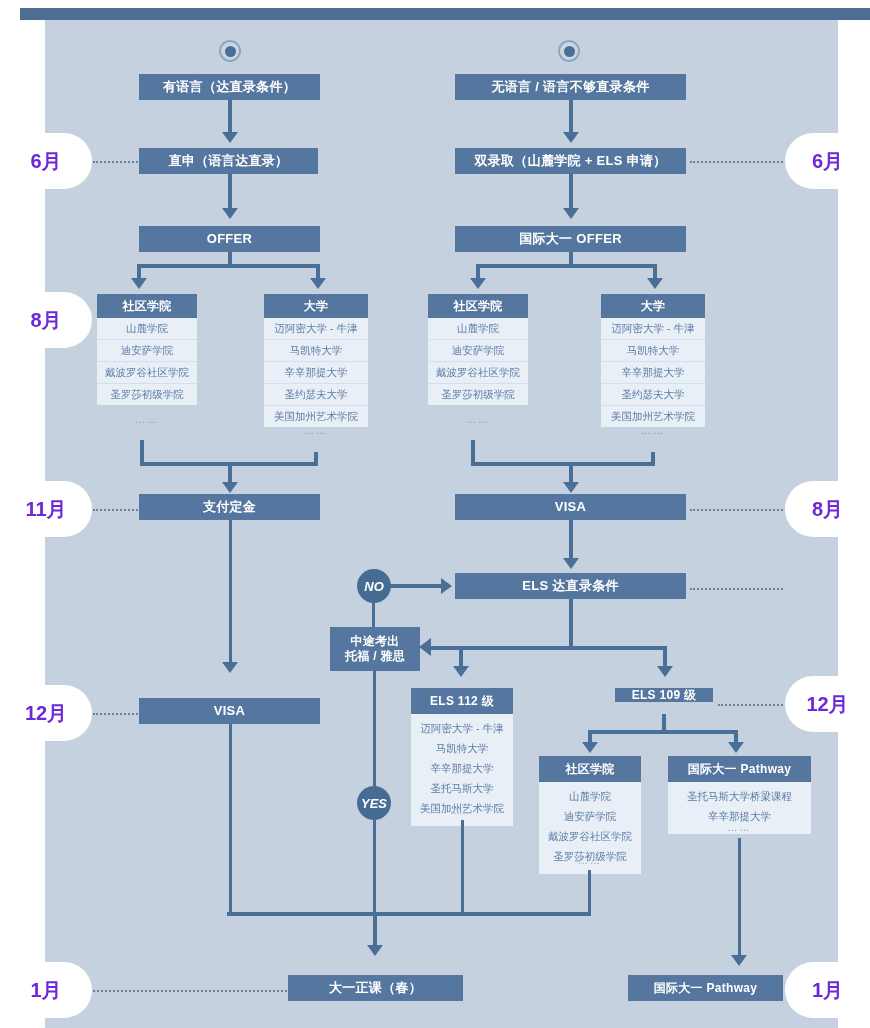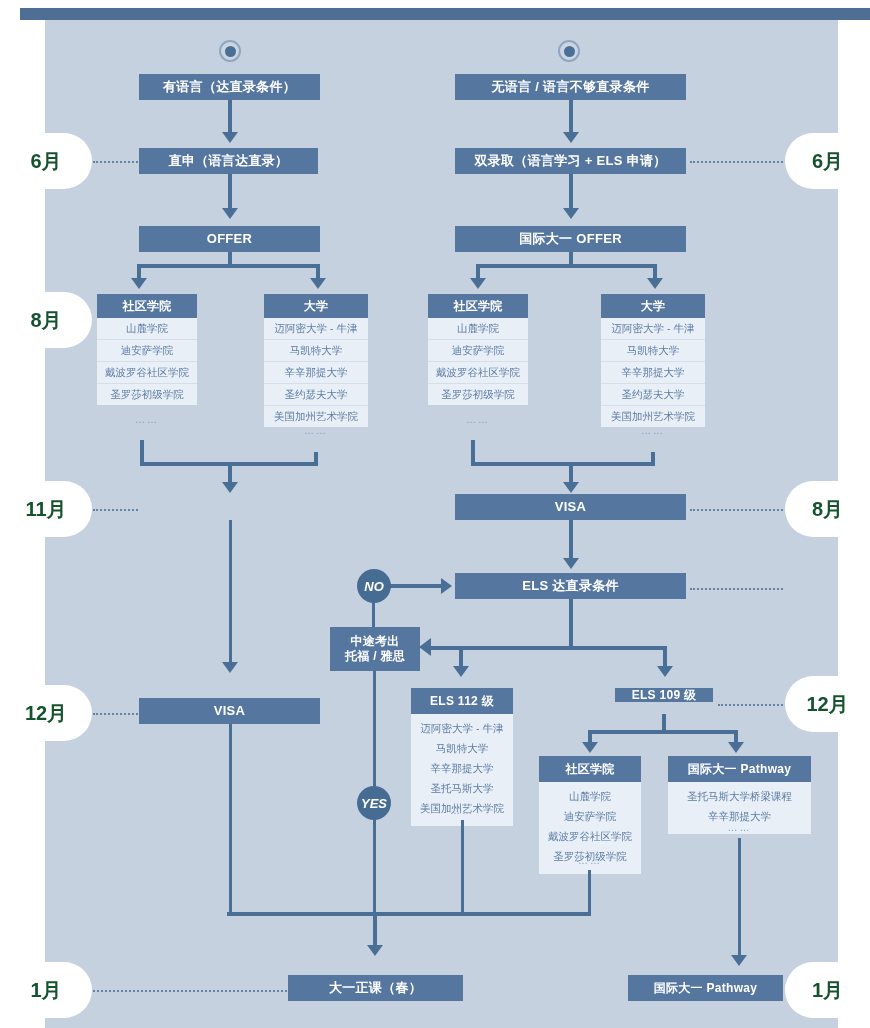--- a/index.html
+++ b/index.html
@@ -33,21 +33,21 @@
   .arrow{position:absolute;width:0;height:0;border-left:8px solid transparent;
          border-right:8px solid transparent;border-top:11px solid #4a6f96;}
   .arrow-r{position:absolute;width:0;height:0;border-top:8px solid transparent;
          border-bottom:8px solid transparent;border-left:11px solid #4a6f96;}
   .arrow-l{position:absolute;width:0;height:0;border-top:9px solid transparent;
          border-bottom:9px solid transparent;border-right:12px solid #4a6f96;}
   .thinline{width:3px;background:#4a6f96;position:absolute;}
 
   
   .pill{position:absolute;background:#ffffff;display:flex;align-items:center;
-        justify-content:center;color:#14532d;font-weight:bold;font-size:20px;}
+        justify-content:center;color:#6d28d9;font-weight:bold;font-size:20px;}
   .pill.left{border-top-right-radius:40px;border-bottom-right-radius:40px;}
   .pill.right{border-top-left-radius:40px;border-bottom-left-radius:40px;}
   .dotted{position:absolute;height:0;border-top:2px dotted #4a6f96;opacity:.8;}
 
   
   .radio{position:absolute;width:22px;height:22px;border-radius:50%;
          border:2px solid #8fa6c2;background:#ccd6e3;box-sizing:border-box;
          display:flex;align-items:center;justify-content:center;}
   .radio i{display:block;width:11px;height:11px;border-radius:50%;background:#4a6f96;}
 
@@ -73,21 +73,21 @@
 
   <div class="box hdr" style="left:139px;top:74px;width:181px;height:26px;">有语言（达直录条件）</div>
   <div class="box hdr" style="left:455px;top:74px;width:231px;height:26px;">无语言 / 语言不够直录条件</div>
 
   <div class="ln vline" style="left:228px;top:100px;height:34px;"></div>
   <div class="arrow" style="left:222px;top:132px;"></div>
   <div class="ln vline" style="left:569px;top:100px;height:34px;"></div>
   <div class="arrow" style="left:563px;top:132px;"></div>
 
   <div class="box hdr" style="left:139px;top:148px;width:179px;height:26px;">直申（语言达直录）</div>
-  <div class="box hdr" style="left:455px;top:148px;width:231px;height:26px;">双录取（语言学习 + ELS 申请）</div>
+  <div class="box hdr" style="left:455px;top:148px;width:231px;height:26px;">双录取（山麓学院 + ELS 申请）</div>
 
   <div class="ln vline" style="left:228px;top:174px;height:36px;"></div>
   <div class="arrow" style="left:222px;top:208px;"></div>
   <div class="ln vline" style="left:569px;top:174px;height:36px;"></div>
   <div class="arrow" style="left:563px;top:208px;"></div>
 
   <div class="box hdr" style="left:139px;top:226px;width:181px;height:26px;">OFFER</div>
   <div class="box hdr" style="left:455px;top:226px;width:231px;height:26px;">国际大一 OFFER</div>
 
   <div class="ln vline" style="left:228px;top:252px;height:14px;"></div>
@@ -147,20 +147,21 @@
   <div class="ln hline" style="left:140px;top:462px;width:178px;"></div>
   <div class="ln vline" style="left:228px;top:462px;height:22px;"></div>
   <div class="arrow" style="left:222px;top:482px;"></div>
 
   <div class="ln vline" style="left:471px;top:440px;height:26px;"></div>
   <div class="ln vline" style="left:651px;top:452px;height:14px;"></div>
   <div class="ln hline" style="left:471px;top:462px;width:184px;"></div>
   <div class="ln vline" style="left:569px;top:462px;height:22px;"></div>
   <div class="arrow" style="left:563px;top:482px;"></div>
 
+  <div class="box hdr" style="left:139px;top:494px;width:181px;height:26px;">支付定金</div>
   <div class="box hdr" style="left:455px;top:494px;width:231px;height:26px;">VISA</div>
 
   <div class="thinline" style="left:229px;top:520px;height:150px;"></div>
   <div class="arrow" style="left:222px;top:662px;"></div>
 
   <div class="ln vline" style="left:569px;top:520px;height:40px;"></div>
   <div class="arrow" style="left:563px;top:558px;"></div>
 
   <div class="box hdr" style="left:455px;top:573px;width:231px;height:26px;">ELS 达直录条件</div>
 

